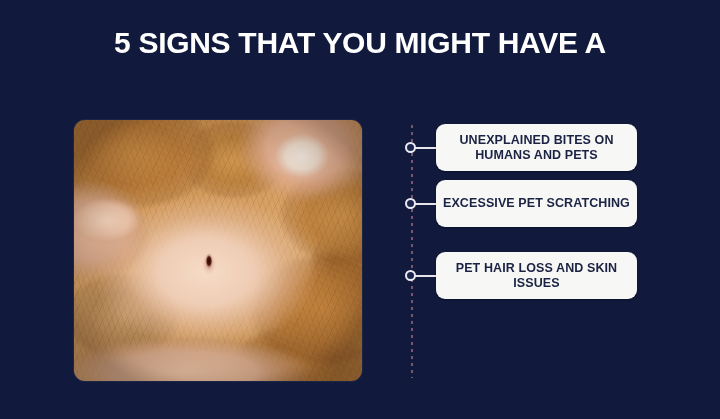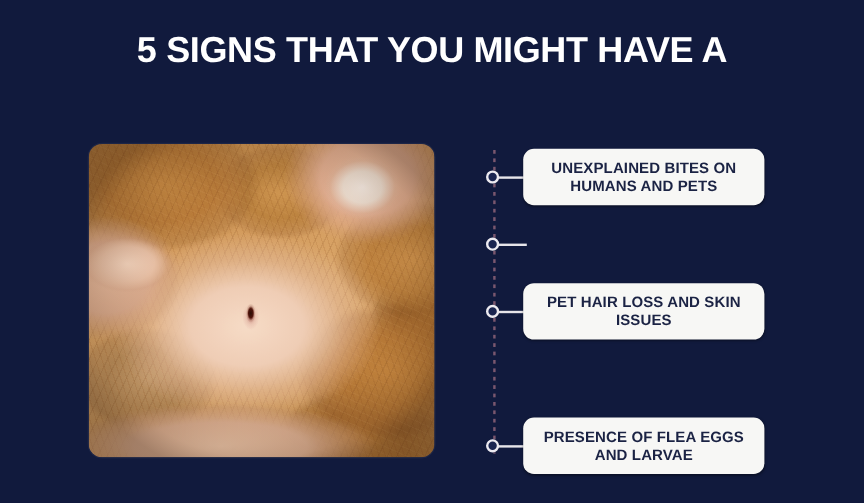--- a/index.html
+++ b/index.html
@@ -195,33 +195,29 @@
       <span class="item-dot"></span>
       <span class="item-connector"></span>
       <div class="item-card">
         <span class="item-label">UNEXPLAINED BITES ON HUMANS AND PETS</span>
       </div>
     </div>
 
     <div class="item-row" style="top:56px;">
       <span class="item-dot"></span>
       <span class="item-connector"></span>
+      <div class="item-card">
+        <span class="item-label">EXCESSIVE PET SCRATCHING</span>
+      </div>
     </div>
 
-    <div class="item-row" style="top:112px;">
+    <div class="item-row" style="top:128px;">
       <span class="item-dot"></span>
       <span class="item-connector"></span>
       <div class="item-card">
         <span class="item-label">PET HAIR LOSS AND SKIN ISSUES</span>
       </div>
     </div>
 
 
-    <div class="item-row" style="top:224px;">
-      <span class="item-dot"></span>
-      <span class="item-connector"></span>
-      <div class="item-card">
-        <span class="item-label">PRESENCE OF FLEA EGGS AND LARVAE</span>
-      </div>
-    </div>
 
   </div>
 </div>
 
 </body></html>

